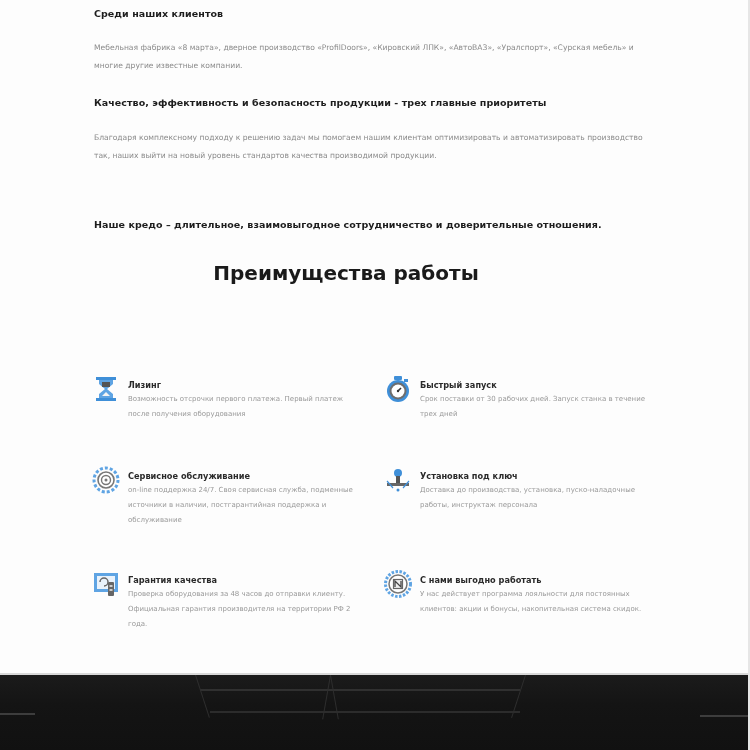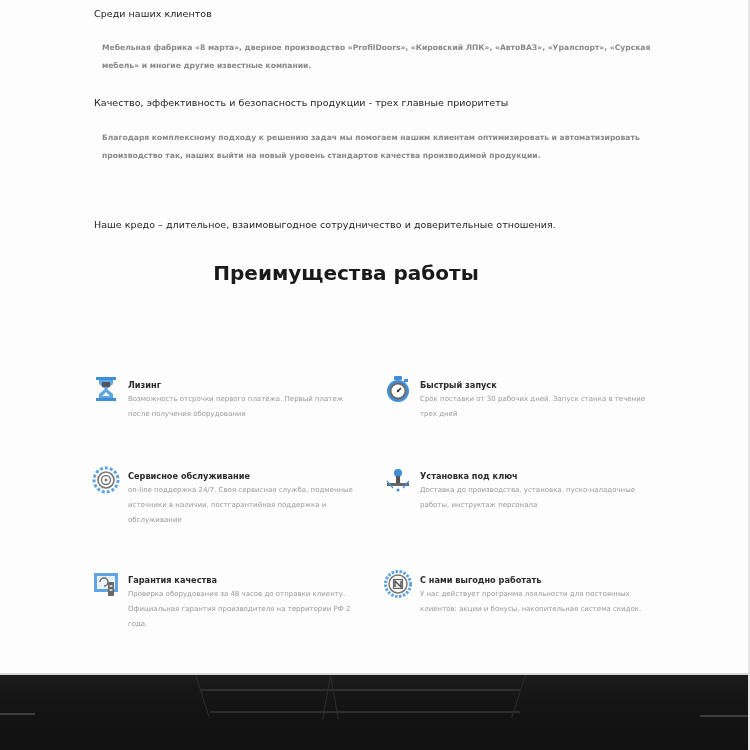--- a/index.html
+++ b/index.html
@@ -2,24 +2,24 @@
 <html><head>
   <meta charset="utf-8">
   <style>
     * { box-sizing: border-box; margin: 0; padding: 0; }
     html, body { width: 750px; height: 750px; overflow: hidden; background: #fdfdfd; }
     body { position: relative; font-family: "DejaVu Sans", sans-serif; color: #222; }
     .page { position: absolute; left: 0; top: 0; width: 748px; height: 750px; background: #fdfdfd; }
     .right-edge { position: absolute; left: 748px; top: 0; width: 2px; height: 750px; background: #e6e6e6; }
 
     .about { position: absolute; left: 94px; top: 0; width: 560px; }
-    .h-bold { font-size: 9.5px; font-weight: normal; color: #1d1d1d; letter-spacing: 0.05px; white-space: nowrap; }
+    .h-bold { font-size: 9.5px; font-weight: bold; color: #1d1d1d; letter-spacing: 0.05px; white-space: nowrap; }
     .p-light { font-size: 7.6px; color: #8a8a8a; line-height: 18px; }
     .about .h-bold { position: absolute; left: 0; }
-    .about .p-light { position: absolute; left: 8px; width: 560px; font-weight: bold; }
+    .about .p-light { position: absolute; left: 0; width: 560px; }
 
     .section-title { position: absolute; left: 0; width: 692px; top: 258px; text-align: center; font-size: 20px; font-weight: bold; color: #1a1a1a; line-height: 30px; }
 
     .feature { position: absolute; width: 270px; }
     .feature .icon { position: absolute; left: 0; top: 0; width: 28px; height: 28px; }
     .feature .ftitle { position: absolute; left: 36px; top: 5px; font-size: 8.2px; font-weight: bold; color: #2a2a2a; white-space: nowrap; text-align: right; }
     .feature .fdesc { position: absolute; left: 36px; top: 17px; width: 230px; font-size: 7px; color: #999; line-height: 15px; }
 
     .dark-band { position: absolute; left: 0; top: 673px; width: 748px; height: 77px;
       background: linear-gradient(180deg, #1b1b1b 0%, #141414 40%, #111 100%); border-top: 2px solid #d9d9d9; overflow: hidden; }

